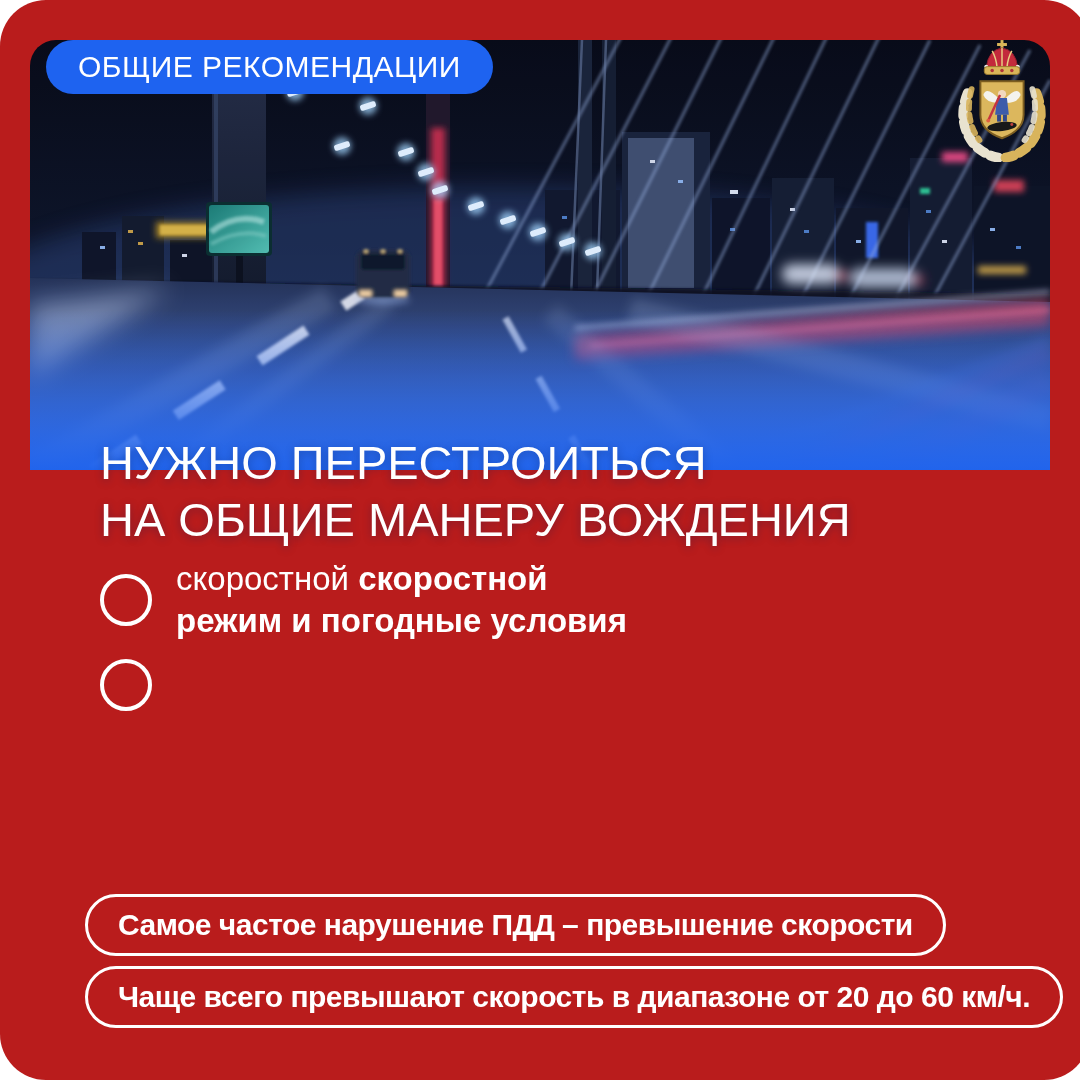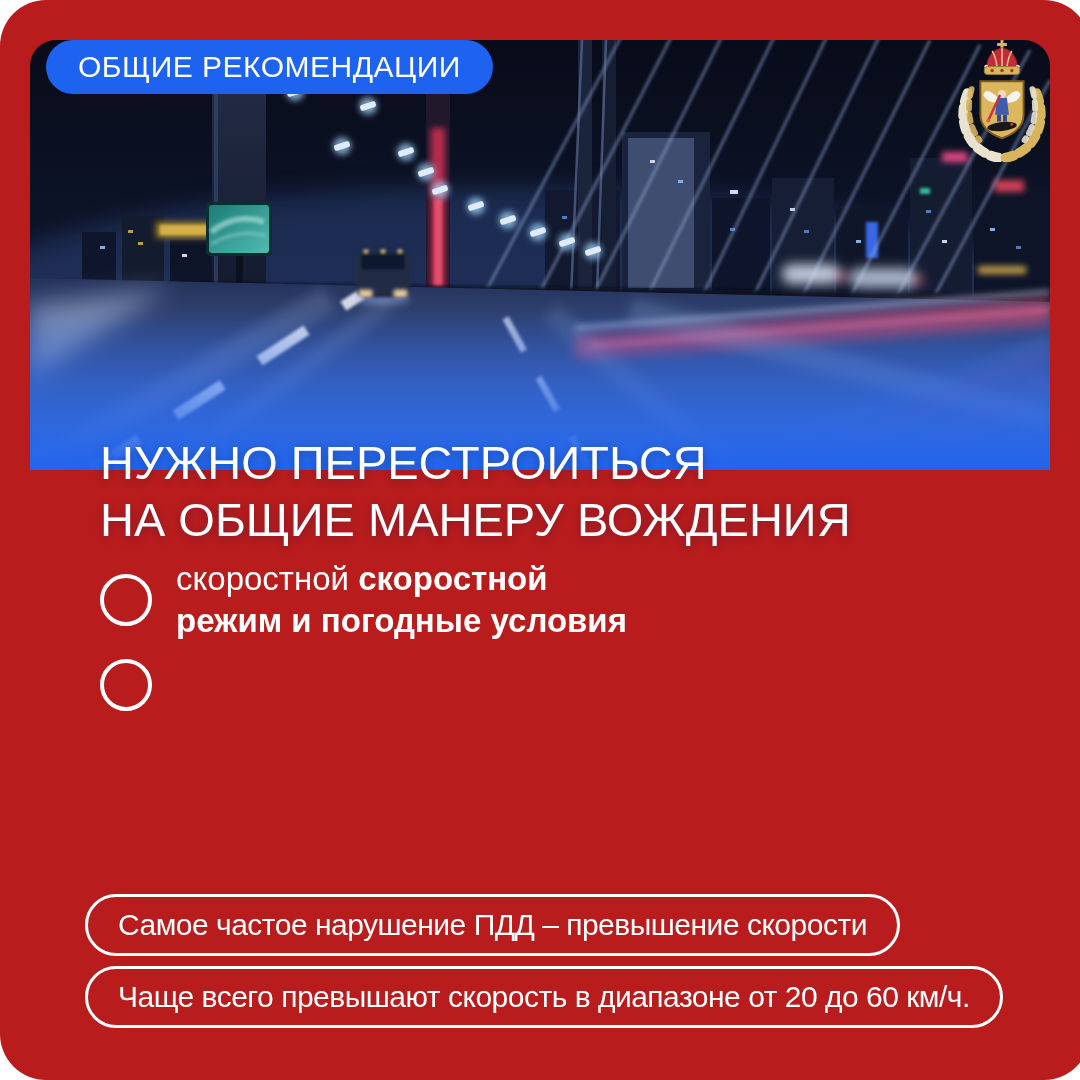--- a/index.html
+++ b/index.html
@@ -17,21 +17,21 @@
     line-height:1.22;z-index:5;text-shadow:0 2px 8px rgba(12,28,80,.35);}
   .bullets{position:absolute;left:100px;top:558px;width:900px;display:flex;flex-direction:column;
     gap:18px;color:#fff;z-index:5;}
   .bullet{display:flex;align-items:center;gap:24px;}
   .bullet-circle{width:44px;height:44px;border:4px solid #fff;border-radius:50%;flex:0 0 auto;}
   .bullet-text{margin:0;font-size:33px;line-height:1.26;white-space:pre-line;}
   .bullet-text .b{font-weight:700;}
   .pills{position:absolute;left:85px;top:894px;display:flex;flex-direction:column;gap:10px;
     align-items:flex-start;z-index:5;}
   .pill{border:3px solid #fff;border-radius:34px;padding:11px 30px;color:#fff;font-size:30px;
-    font-weight:400;letter-spacing:-0.5px;white-space:nowrap;background:transparent;}
+    font-weight:700;letter-spacing:-0.5px;white-space:nowrap;background:transparent;}
 </style>
 </head>
 <body>
 
 <div class="card">
 
   <div class="photo">
     <svg viewBox="0 0 1020 430" preserveAspectRatio="none">
       <defs>
         <linearGradient id="sky" x1="0" y1="0" x2="0" y2="1">

